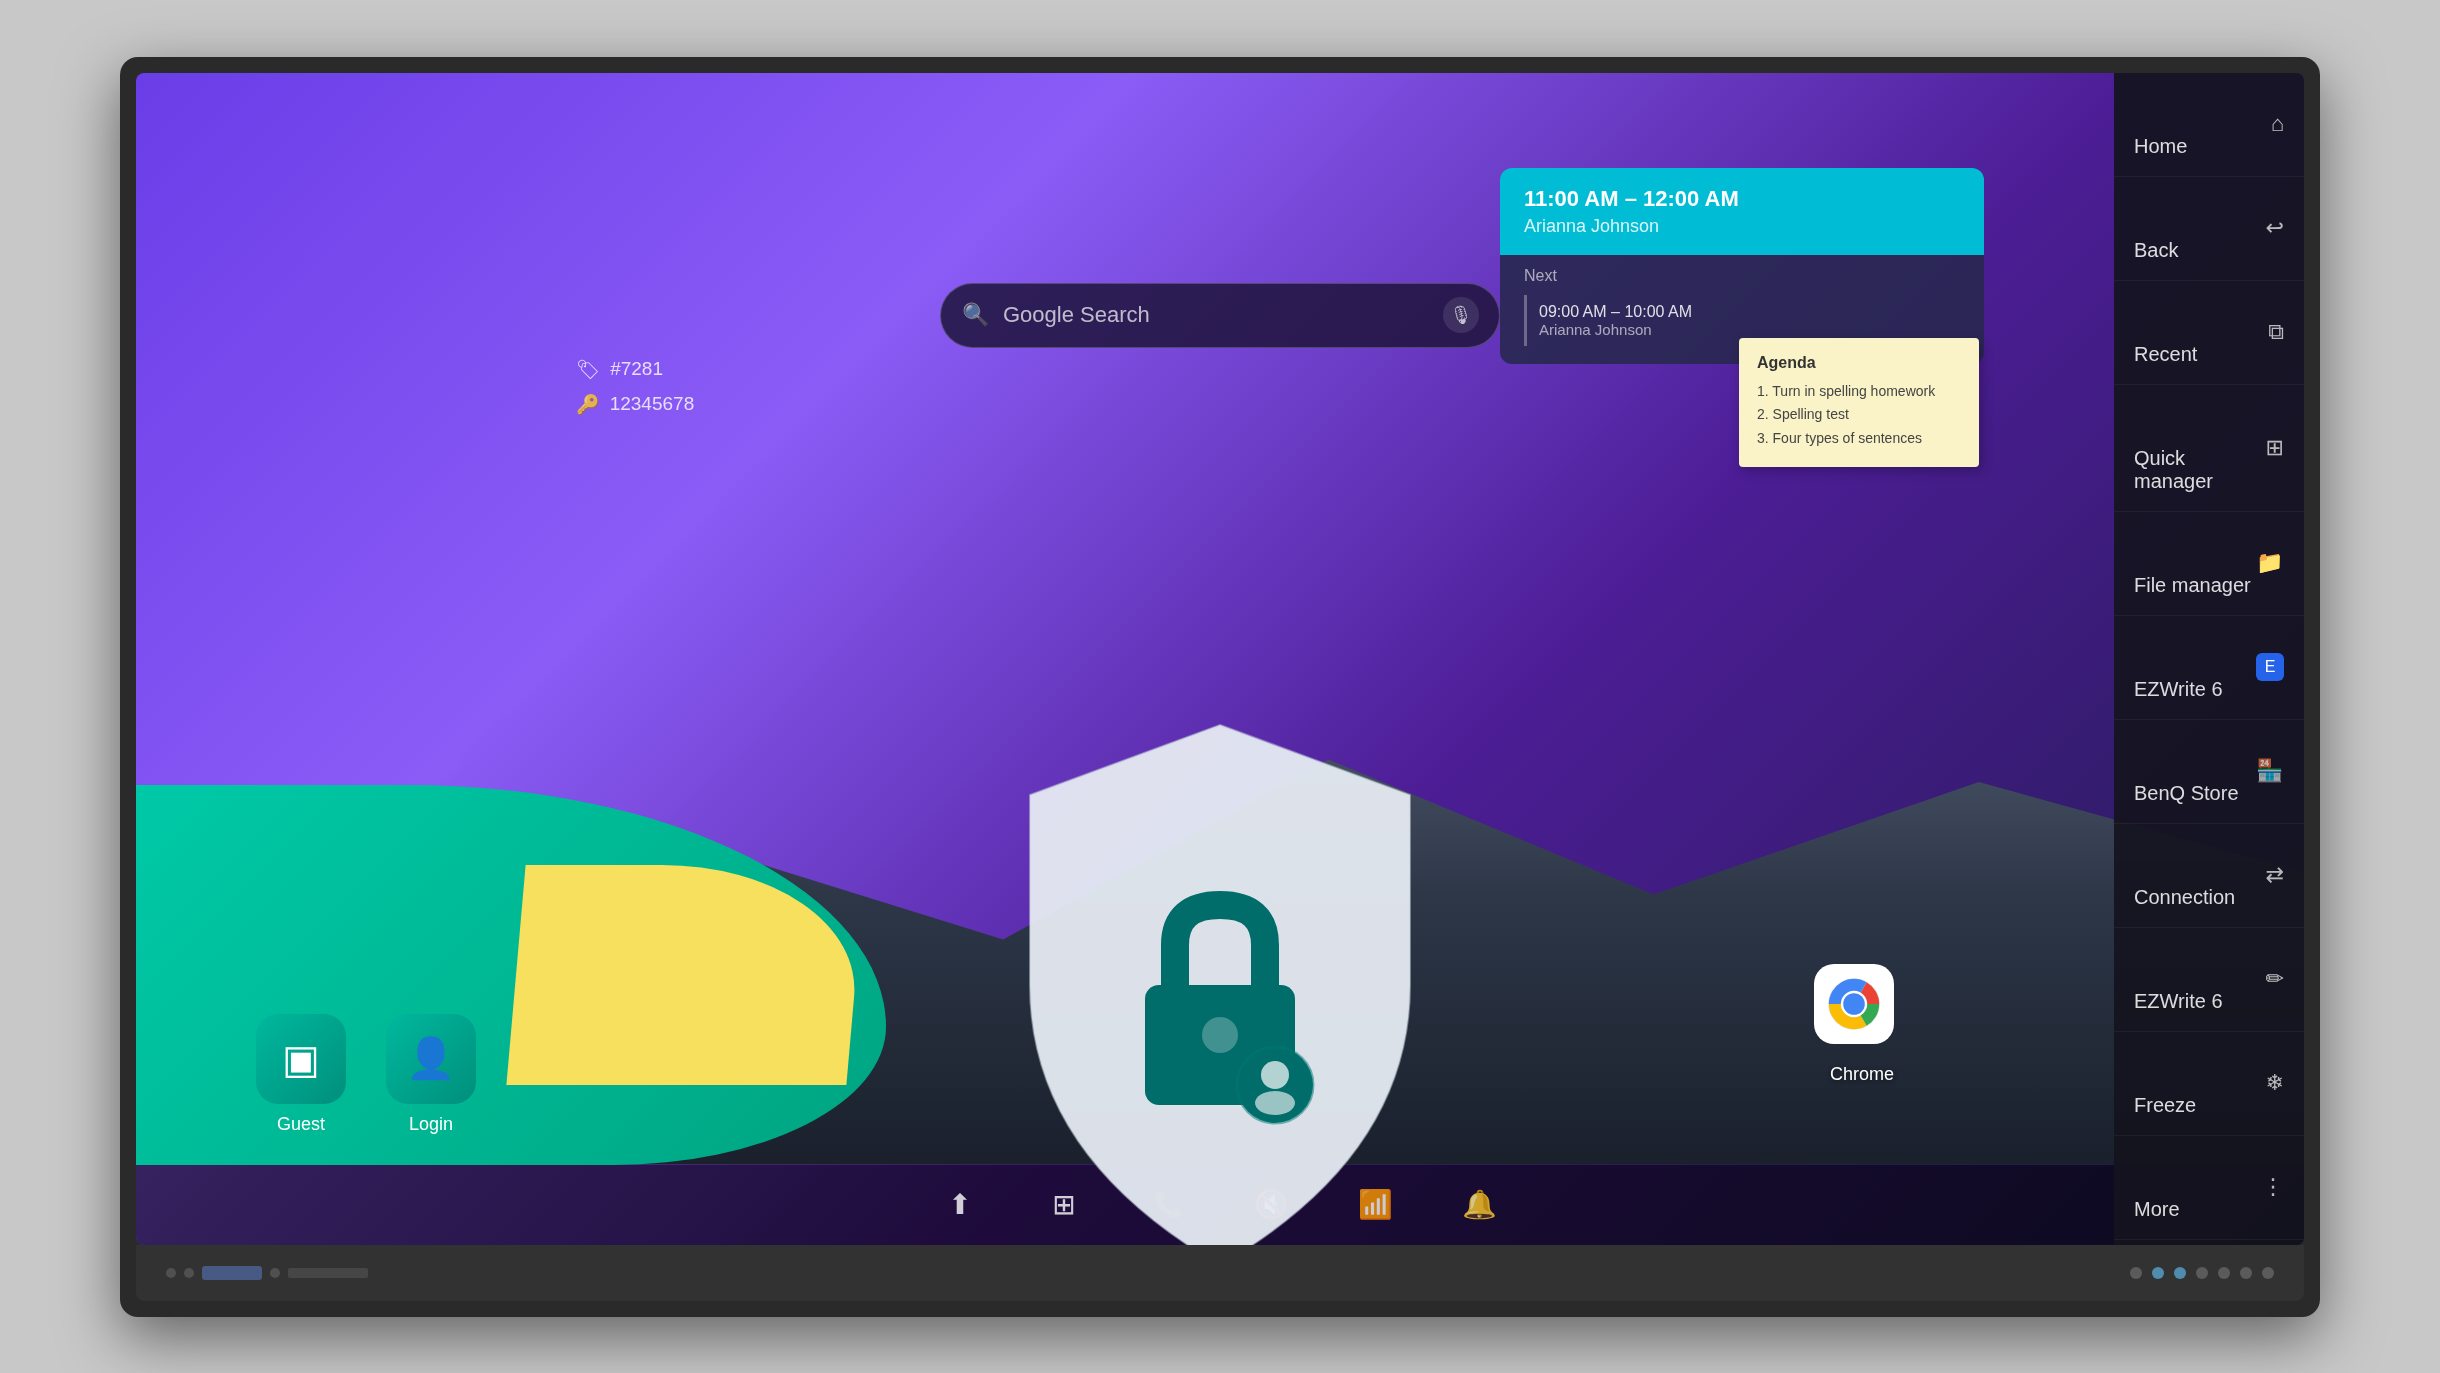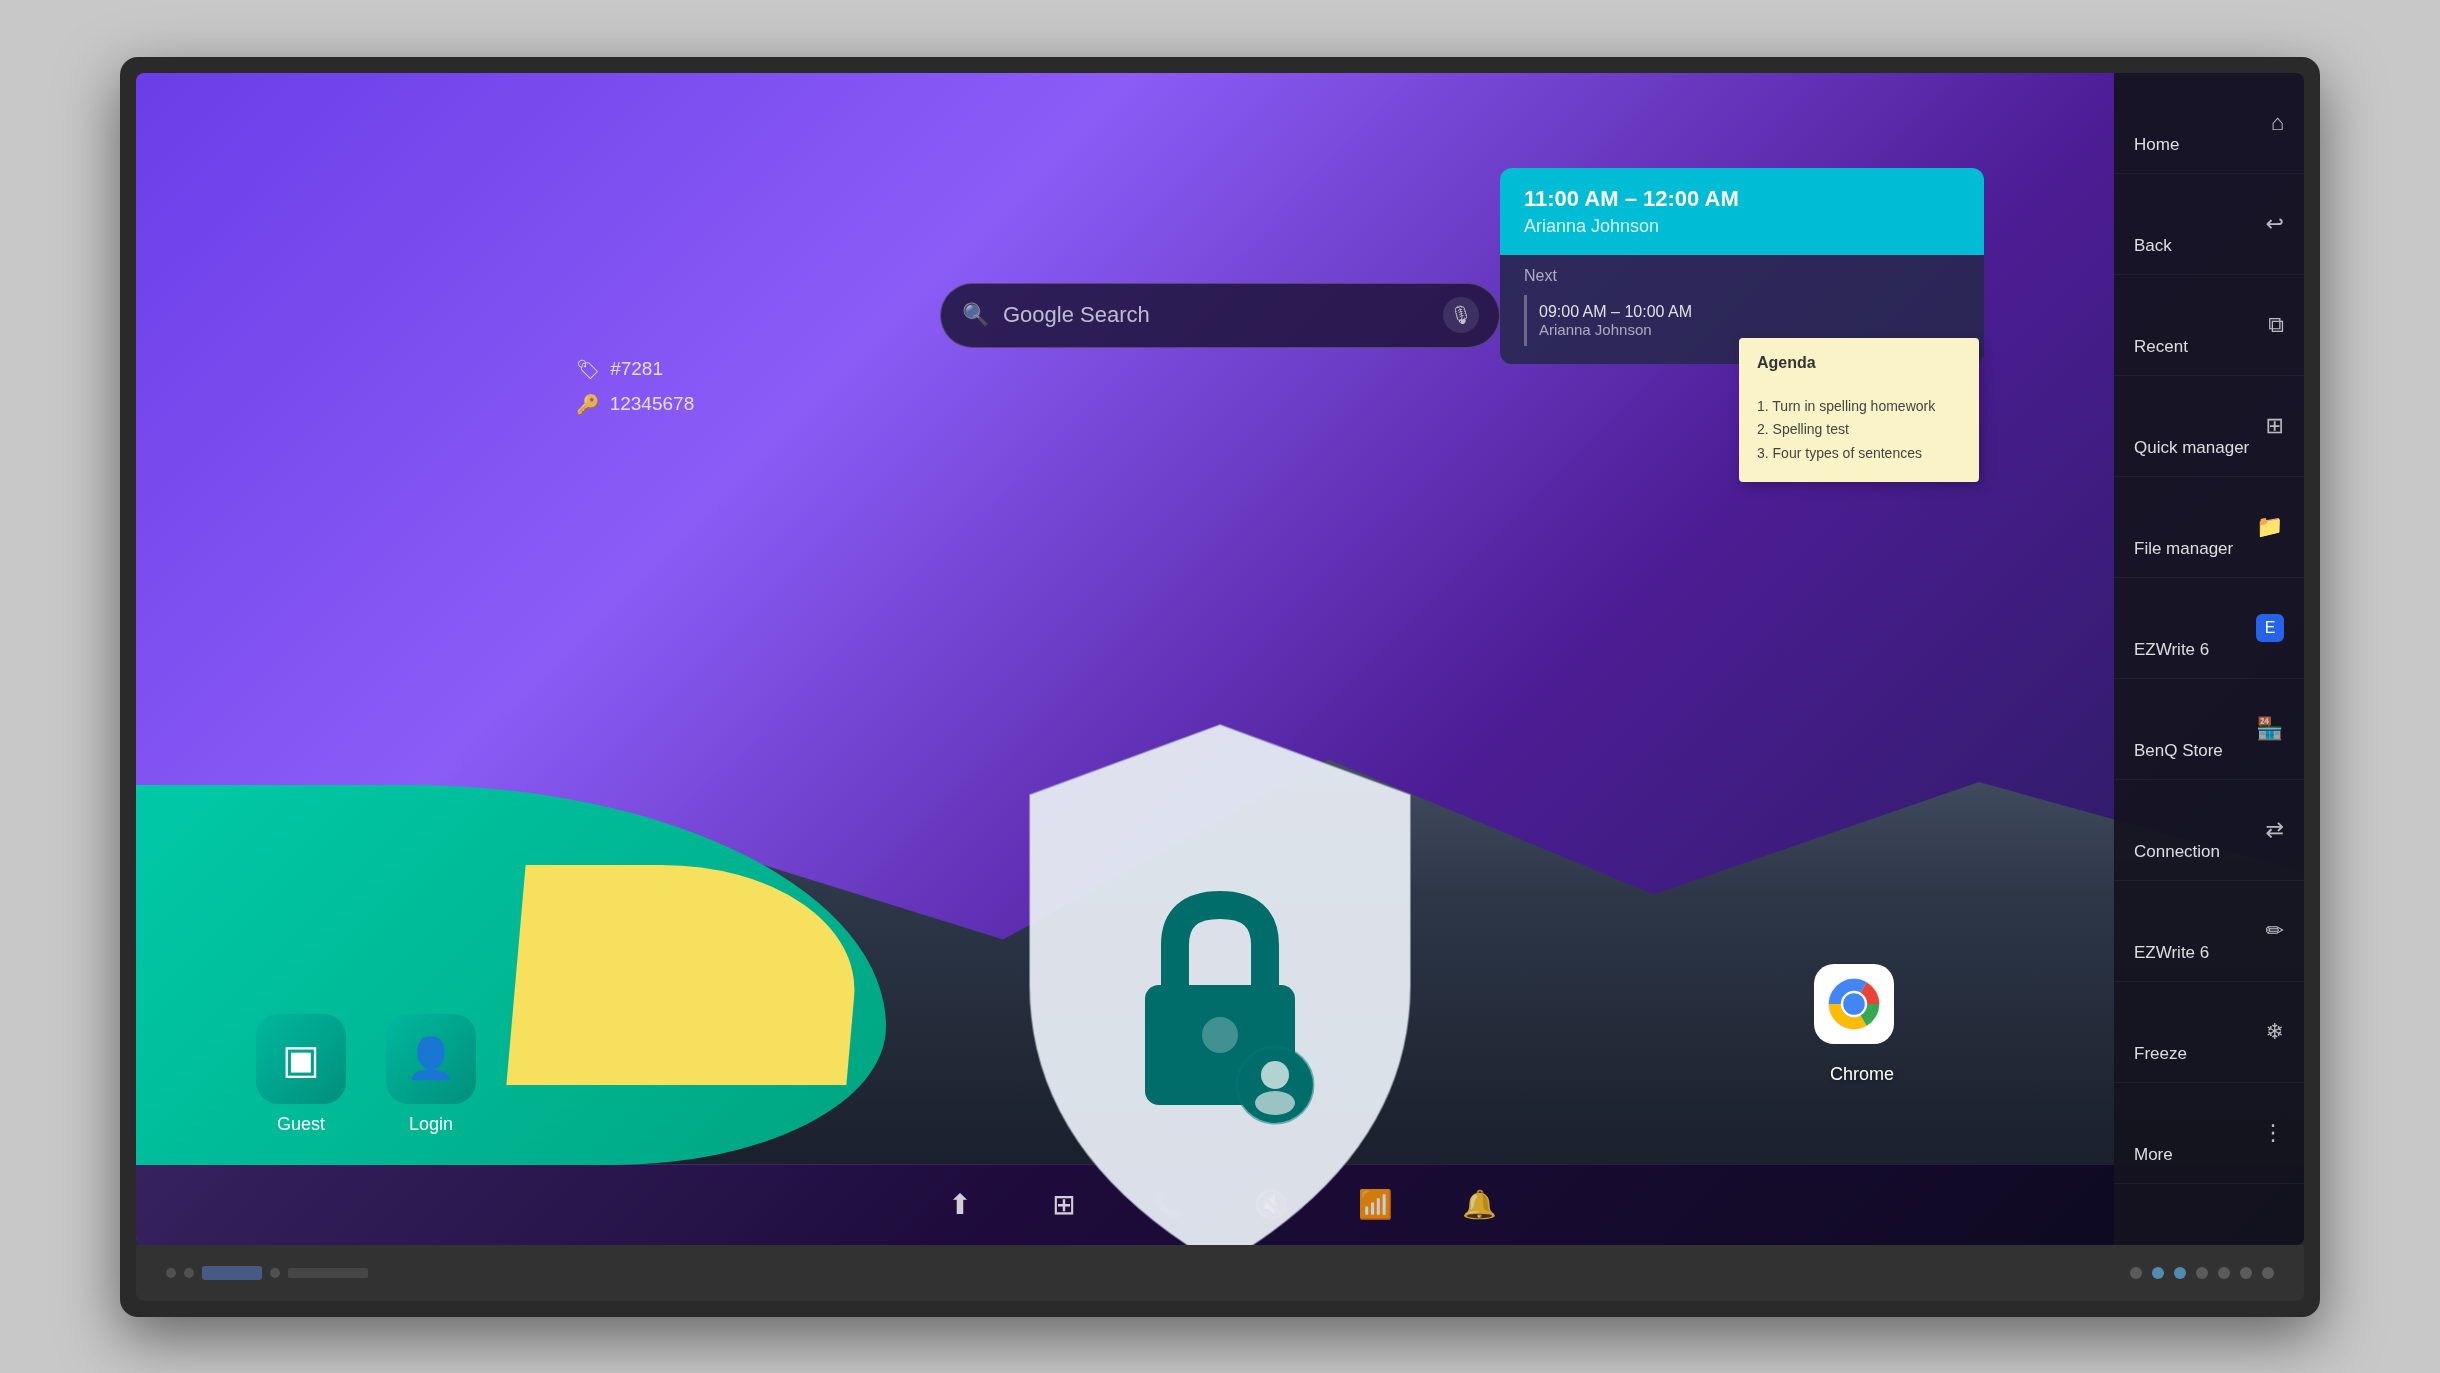--- a/index.html
+++ b/index.html
@@ -216,21 +216,21 @@
       background: #f9f3c7;
       padding: 16px 18px;
       border-radius: 4px;
       box-shadow: 3px 4px 12px rgba(0,0,0,0.25);
     }
 
     .sticky-note-title {
       font-size: 16px;
       font-weight: 600;
       color: #333;
-      margin-bottom: 23px;
+      margin-bottom: 8px;
     }
 
     .sticky-note-item {
       font-size: 14px;
       color: #444;
       line-height: 1.7;
     }
 
     
     .chrome-app {
@@ -311,21 +311,21 @@
       display: flex;
       align-items: center;
       justify-content: space-between;
       padding: 18px 20px;
       color: white;
       cursor: pointer;
       border-bottom: 1px solid rgba(255,255,255,0.05);
     }
 
     .sidebar-item-label {
-      font-size: 17px;
+      font-size: 20px;
       color: rgba(255,255,255,0.85);
       margin-top: 44px;
     }
 
     .sidebar-icon {
       font-size: 22px;
       color: rgba(255,255,255,0.7);
     }
 
     

